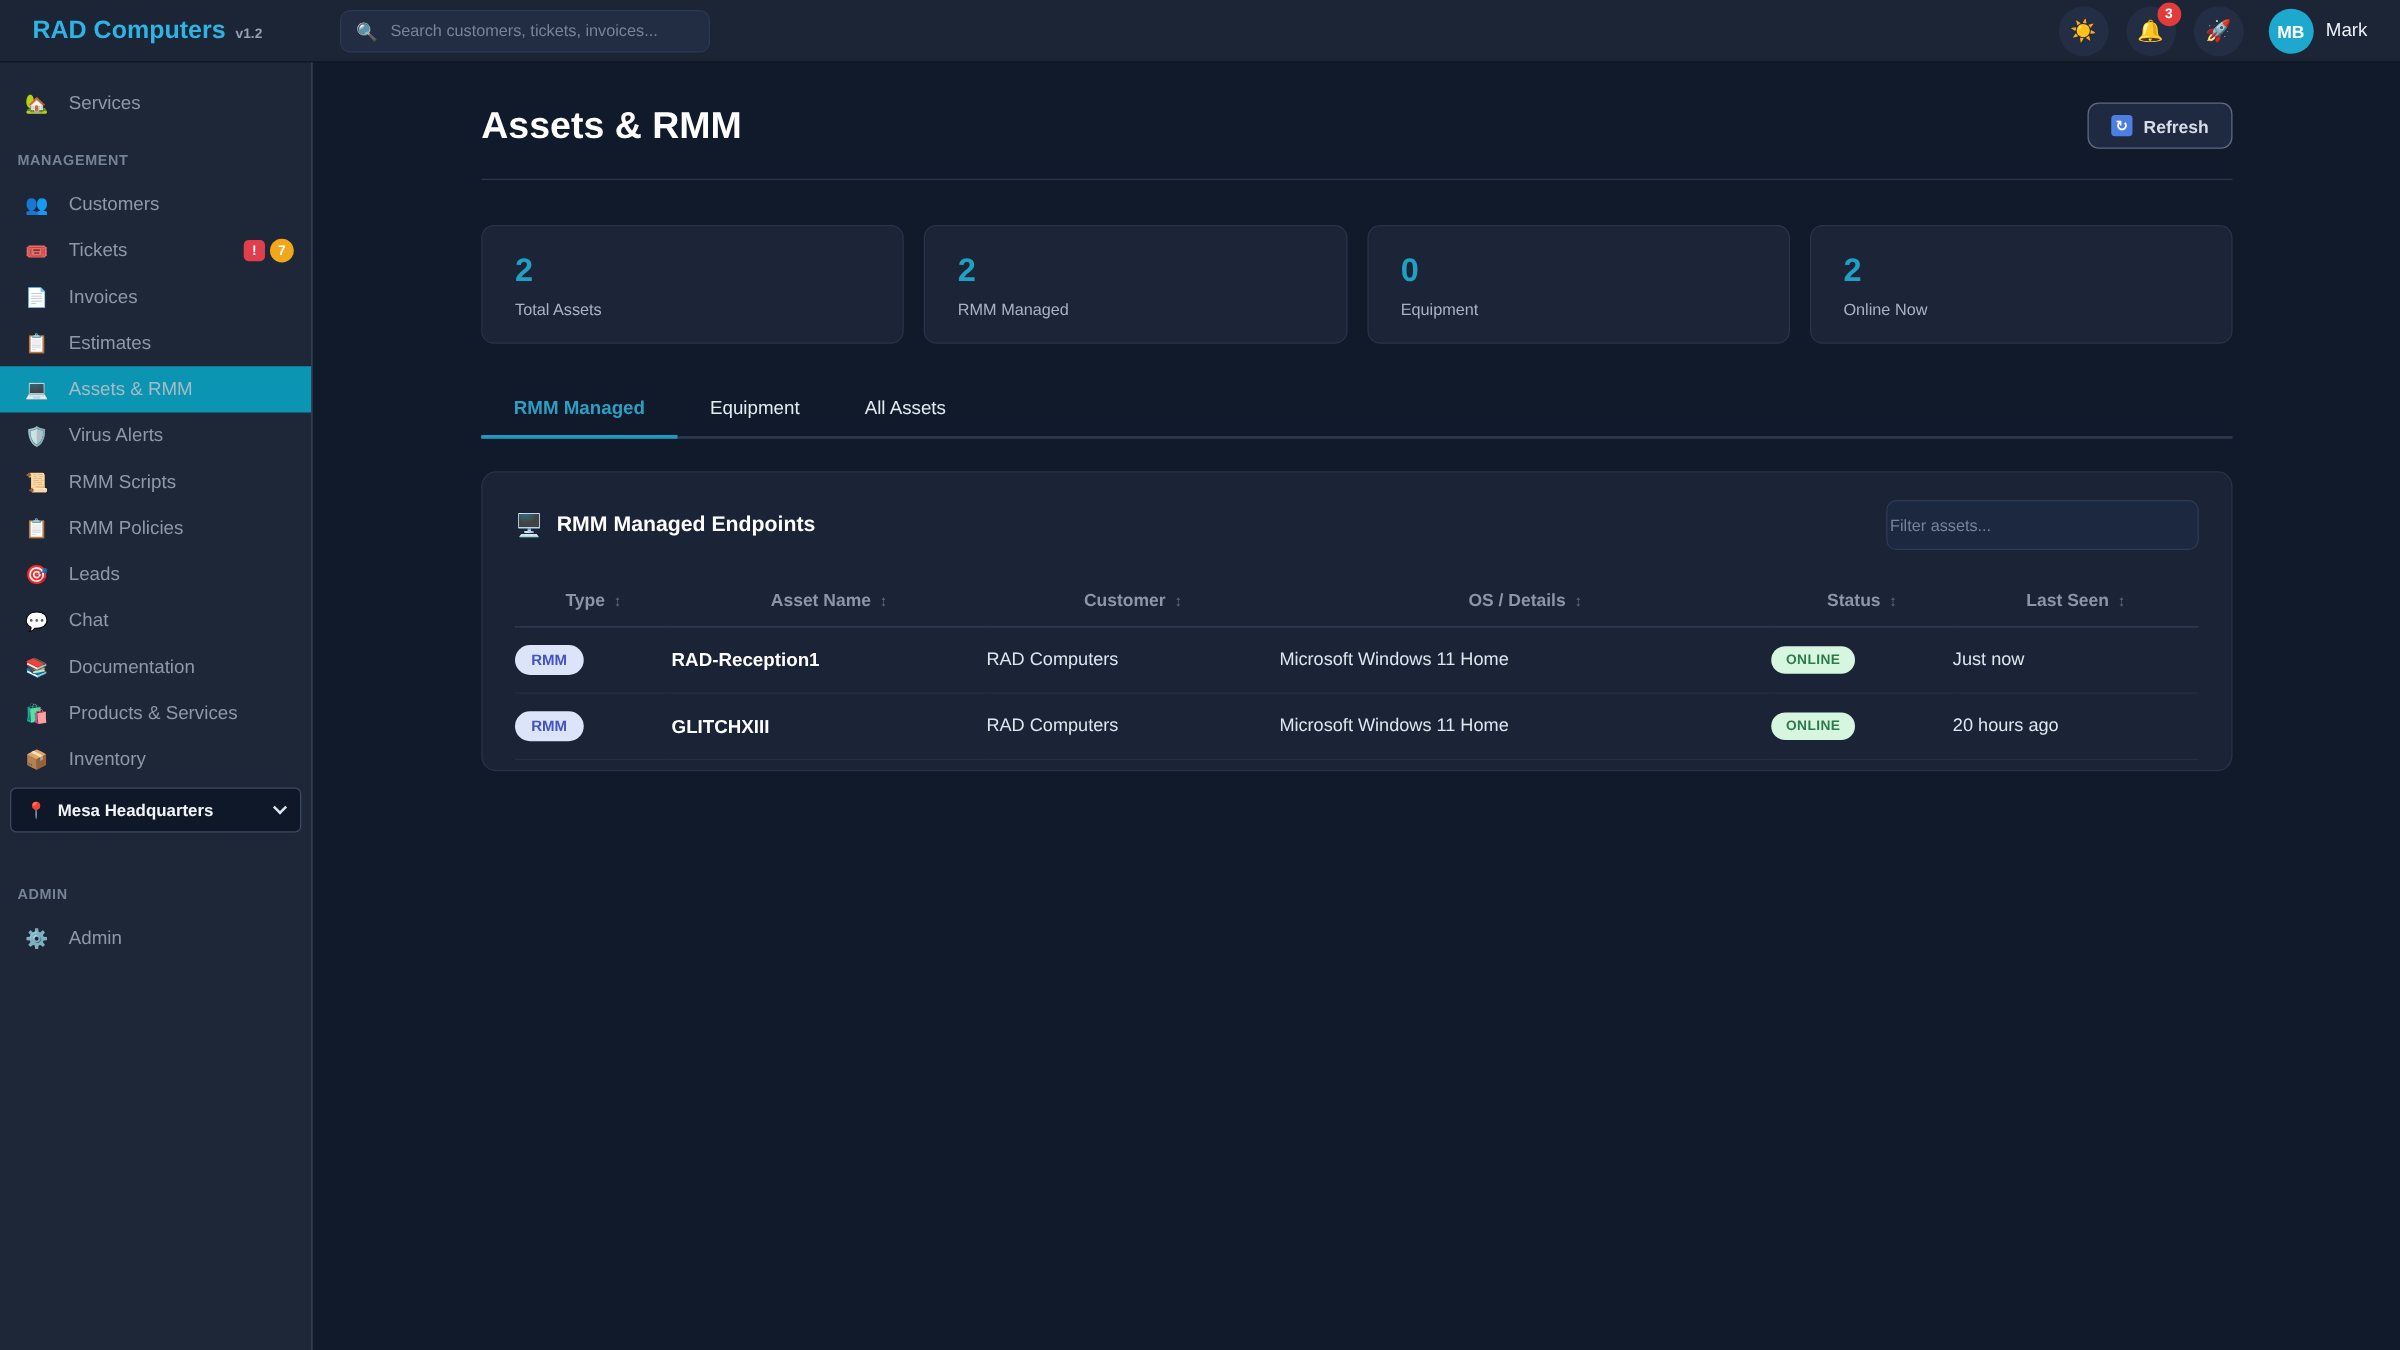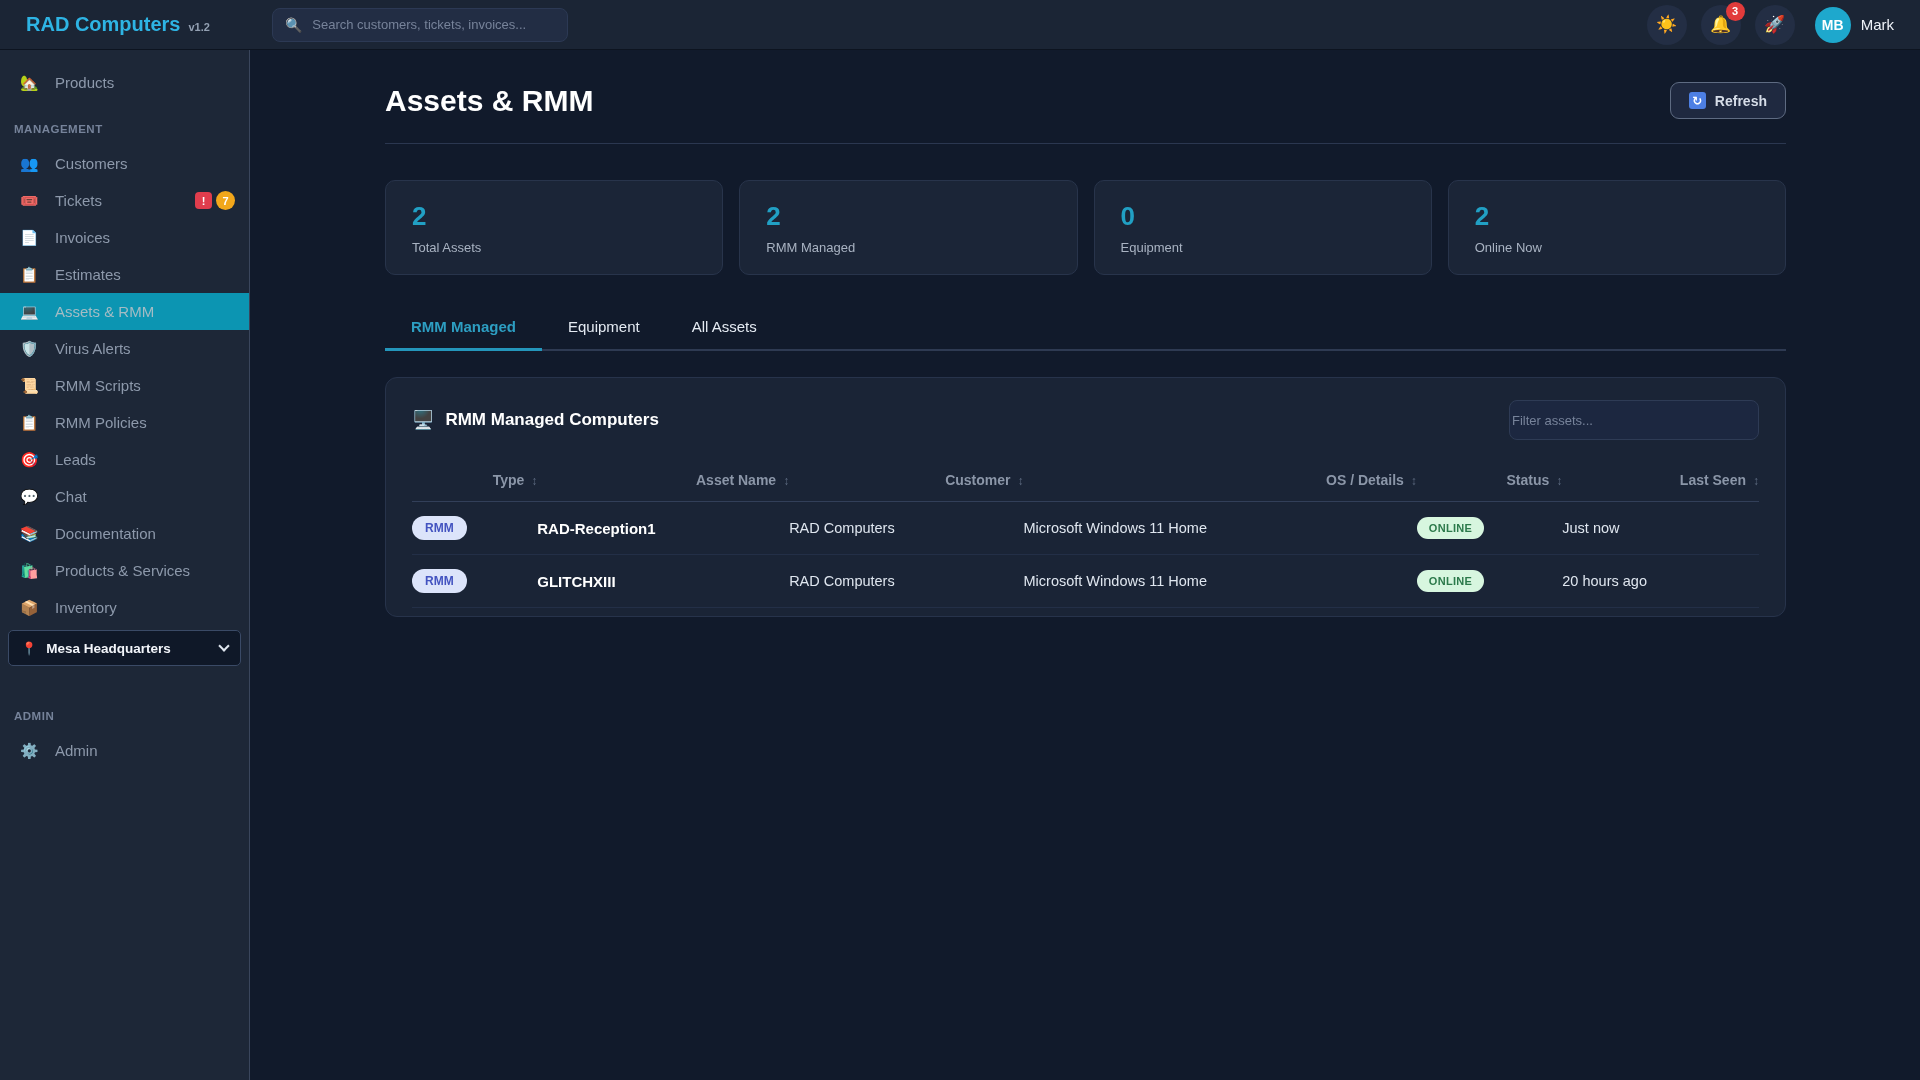--- a/index.html
+++ b/index.html
@@ -131,21 +131,21 @@
   .filter-input {
     width:250px; height:40px; background:#1c2740; border:1px solid #2e3b55;
     border-radius:8px; color:#c7d0dd; font-size:13px; padding:0 2px;
     outline:none; font-family:inherit;
   }
   .filter-input::placeholder { color:#77839a; }
 
   
   table { width:100%; border-collapse:collapse; margin-top:20px; }
   th {
-    text-align:right; color:#8b96a8; font-size:14px; font-weight:600;
+    text-align:center; color:#8b96a8; font-size:14px; font-weight:600;
     padding:12px 0 13px 0; border-bottom:1px solid #323f59; cursor:pointer;
   }
   th .sort { color:#5d6a80; margin-left:7px; font-size:12px; }
   td { padding:14px 0; border-bottom:1px solid #232f47; font-size:14.5px; color:#dfe6ef; }
   .asset-name { font-weight:700; color:#fff; font-size:15px; }
   .pill-type {
     display:inline-block; background:#dce4fa; color:#4353c0; font-size:12px;
     font-weight:700; padding:5px 13px; border-radius:999px;
   }
   .pill-status {
@@ -181,21 +181,21 @@
       <span class="username">Mark</span>
     </div>
   </div>
 </div>
 
 <div class="app">
 
   <div class="sidebar">
     <div class="nav-item">
       <span class="ni">🏡</span>
-      <span>Products</span>
+      <span>Services</span>
     </div>
 
     <div class="nav-section">MANAGEMENT</div>
 
     <div class="nav-item">
       <span class="ni">👥</span>
       <span>Customers</span>
     </div>
     <div class="nav-item">
       <span class="ni">🎟️</span>
@@ -296,21 +296,21 @@
     <div class="tabs">
       <div class="tab active">RMM Managed</div>
       <div class="tab">Equipment</div>
       <div class="tab">All Assets</div>
     </div>
 
     <div class="panel">
       <div class="panel-head">
         <div class="panel-title">
           <span class="pi">🖥️</span>
-          <span>RMM Managed Computers</span>
+          <span>RMM Managed Endpoints</span>
         </div>
         <input type="text" class="filter-input" placeholder="Filter assets..." style="">
       </div>
 
       <table>
         <colgroup>
           <col style="width:9.3%">
             <col style="width:18.7%">
             <col style="width:17.4%">
           <col style="width:29.2%">

